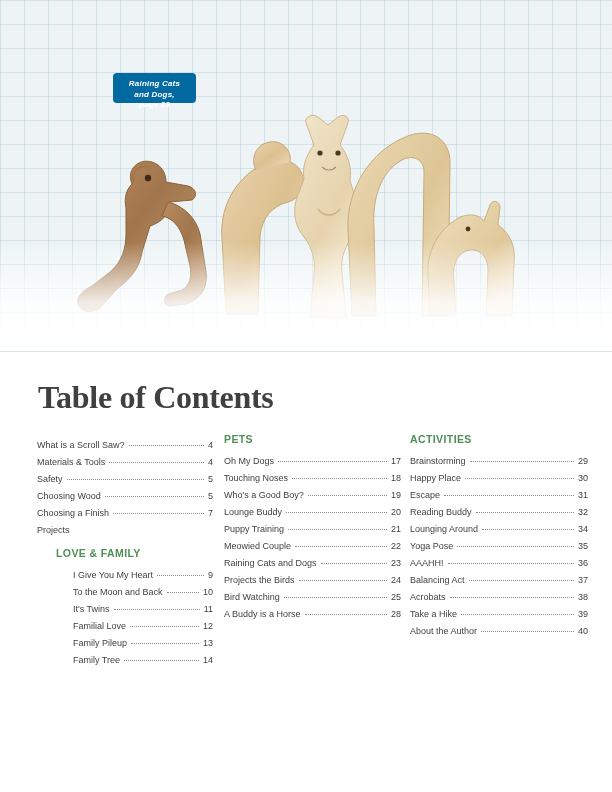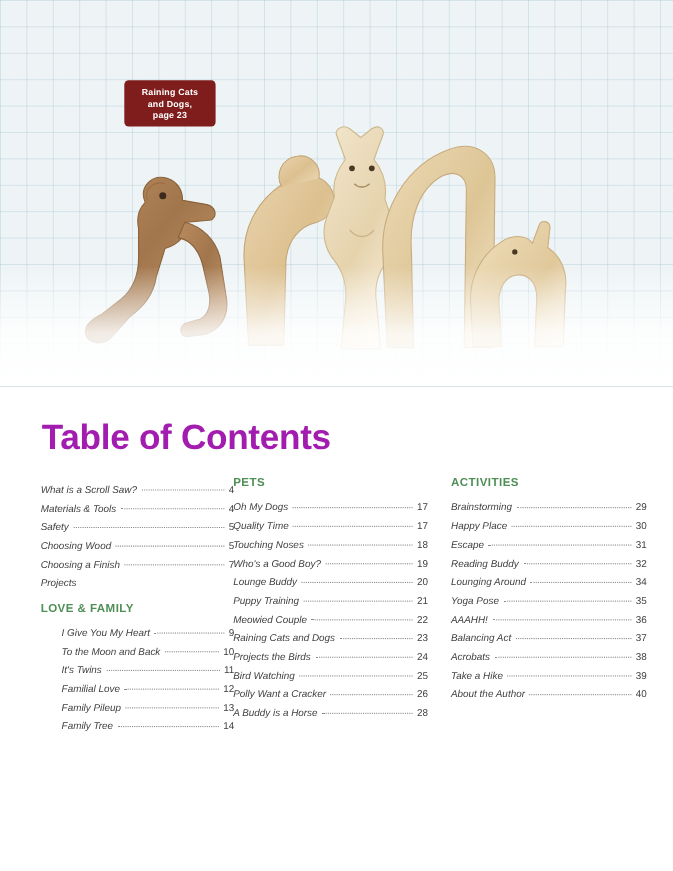--- a/index.html
+++ b/index.html
@@ -27,25 +27,26 @@
   .hero-fade{
     position:absolute;left:0;bottom:0;width:612px;height:110px;
     background:linear-gradient(to bottom, rgba(255,255,255,0) 0%, rgba(255,255,255,.85) 55%, #ffffff 100%);
   }
   .hero-bottom-rule{
     position:absolute;left:0;top:351px;width:612px;height:1px;background:#d8e2e6;
   }
 
   
   .callout{
-    position:absolute;left:113px;top:73px;width:83px;height:42px;
-    background:#7f1d1d;border-radius:4px;
+    position:absolute;left:113px;top:73px;width:83px;height:30px;
+    background:#0369a1;border-radius:4px;
     color:#ffffff;font-size:8px;line-height:10.5px;font-weight:bold;
     text-align:center;padding:6px 5px 0 5px;box-sizing:border-box;
     letter-spacing:.2px;
+    font-style:italic;
   }
 
   
   .fig{position:absolute;}
 
   
   .dog{left:70px;top:148px;width:160px;height:170px;}
   
   .catL{left:196px;top:118px;width:130px;height:200px;}
   
@@ -53,51 +54,51 @@
   
   .catR{left:336px;top:110px;width:125px;height:210px;}
   
   .catFR{left:420px;top:185px;width:110px;height:135px;}
 
   svg{display:block;}
 
   
   .toc-title{
     position:absolute;left:38px;top:379px;
-    font-family:Liberation Sans, sans-serif;
-    font-weight:bold;font-size:32px;color:#a21caf;letter-spacing:-0.3px;
+    font-family:Liberation Serif, serif;
+    font-weight:bold;font-size:32px;color:#404040;letter-spacing:-0.3px;
   }
 
   .col{position:absolute;font-size:9px;color:#3f3f3f;}
   .col1{left:37px;top:436px;width:176px;}
-  .col2{left:212px;top:433px;width:177px;}
+  .col2{left:224px;top:433px;width:177px;}
   .col3{left:410px;top:433px;width:178px;}
 
   .sec-head{
     font-weight:bold;font-size:10.5px;color:#4e8f56;letter-spacing:.4px;
     margin-bottom:7px;
   }
-  .sec-head.indent{margin-top:9px;}
+  .sec-head.indent{margin-left:19px;margin-top:9px;}
 
   .row{
     display:flex;align-items:baseline;
     font-size:9px;color:#3f3f3f;
     padding:3.5px 0 3.5px 0;
     border-bottom:0;
   }
-  .row .lbl{white-space:nowrap;font-style:italic;}
+  .row .lbl{white-space:nowrap;}
   .row .dots{
     flex:1 1 auto;
     margin:0 4px;
     border-bottom:1px dotted #8a8a8a;
     transform:translateY(-2px);
     min-width:8px;
   }
   .row .pg{white-space:nowrap;color:#3f3f3f;}
-  .row.sub{margin-left:19px;justify-content:space-between;}
+  .row.sub{margin-left:36px;justify-content:space-between;}
   .row.plain .dots{border-bottom:none;}
 </style>
 </head>
 <body>
 
 <div class="hero">
   <div class="hero-grid"></div>
 
   <div class="fig dog">
     <svg width="160" height="170" viewBox="0 0 160 170">
@@ -260,25 +261,20 @@
     </div>
   </div>
 <div class="col col2" id="col2">
     <div class="sec-head">PETS</div>
     <div class="row">
       <span class="lbl">Oh My Dogs</span>
       <span class="dots"></span>
       <span class="pg">17</span>
     </div>
     <div class="row">
-      <span class="lbl">Quality Time</span>
-      <span class="dots"></span>
-      <span class="pg">17</span>
-    </div>
-    <div class="row">
       <span class="lbl">Touching Noses</span>
       <span class="dots"></span>
       <span class="pg">18</span>
     </div>
     <div class="row">
       <span class="lbl">Who's a Good Boy?</span>
       <span class="dots"></span>
       <span class="pg">19</span>
     </div>
     <div class="row">
@@ -303,25 +299,20 @@
     </div>
     <div class="row">
       <span class="lbl">Projects the Birds</span>
       <span class="dots"></span>
       <span class="pg">24</span>
     </div>
     <div class="row">
       <span class="lbl">Bird Watching</span>
       <span class="dots"></span>
       <span class="pg">25</span>
-    </div>
-    <div class="row">
-      <span class="lbl">Polly Want a Cracker</span>
-      <span class="dots"></span>
-      <span class="pg">26</span>
     </div>
     <div class="row">
       <span class="lbl">A Buddy is a Horse</span>
       <span class="dots"></span>
       <span class="pg">28</span>
     </div>
   </div>
 <div class="col col3" id="col3">
     <div class="sec-head">ACTIVITIES</div>
     <div class="row">

